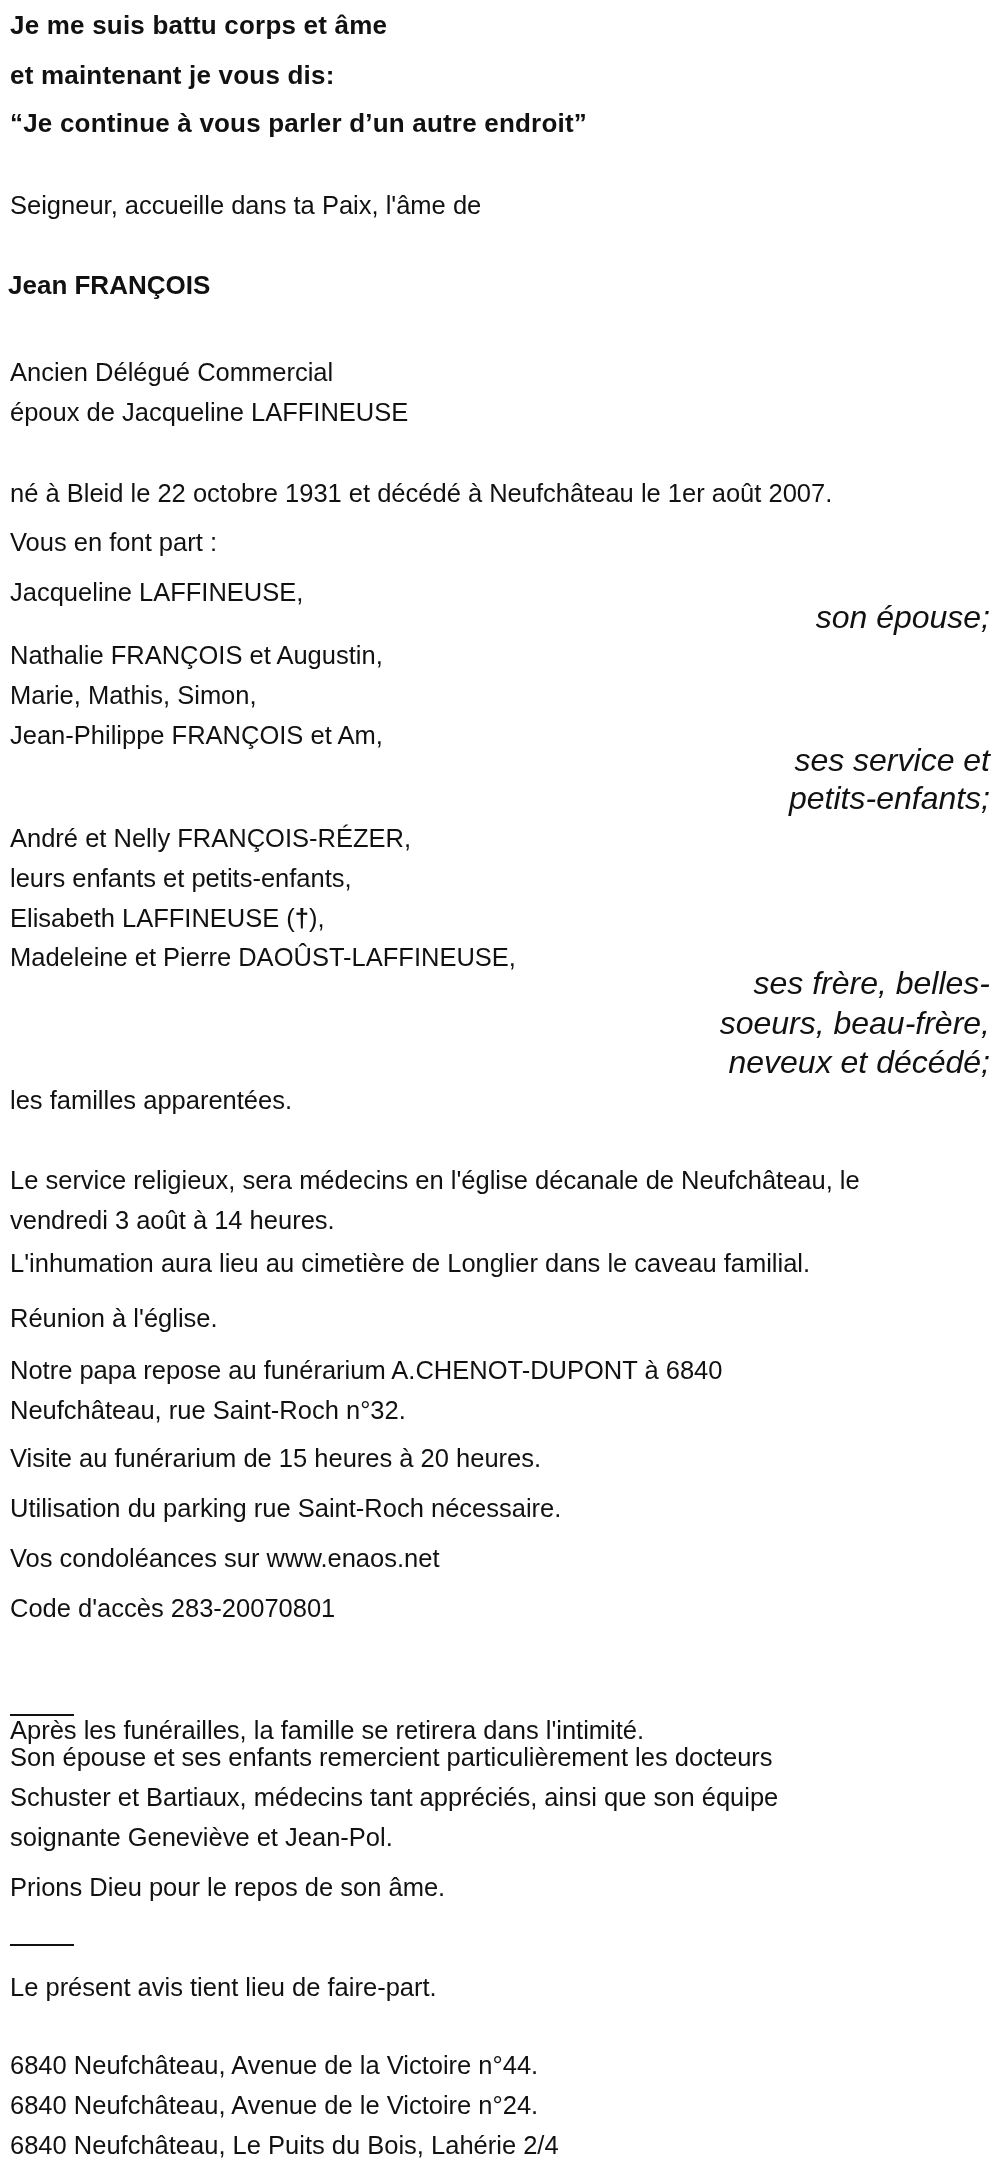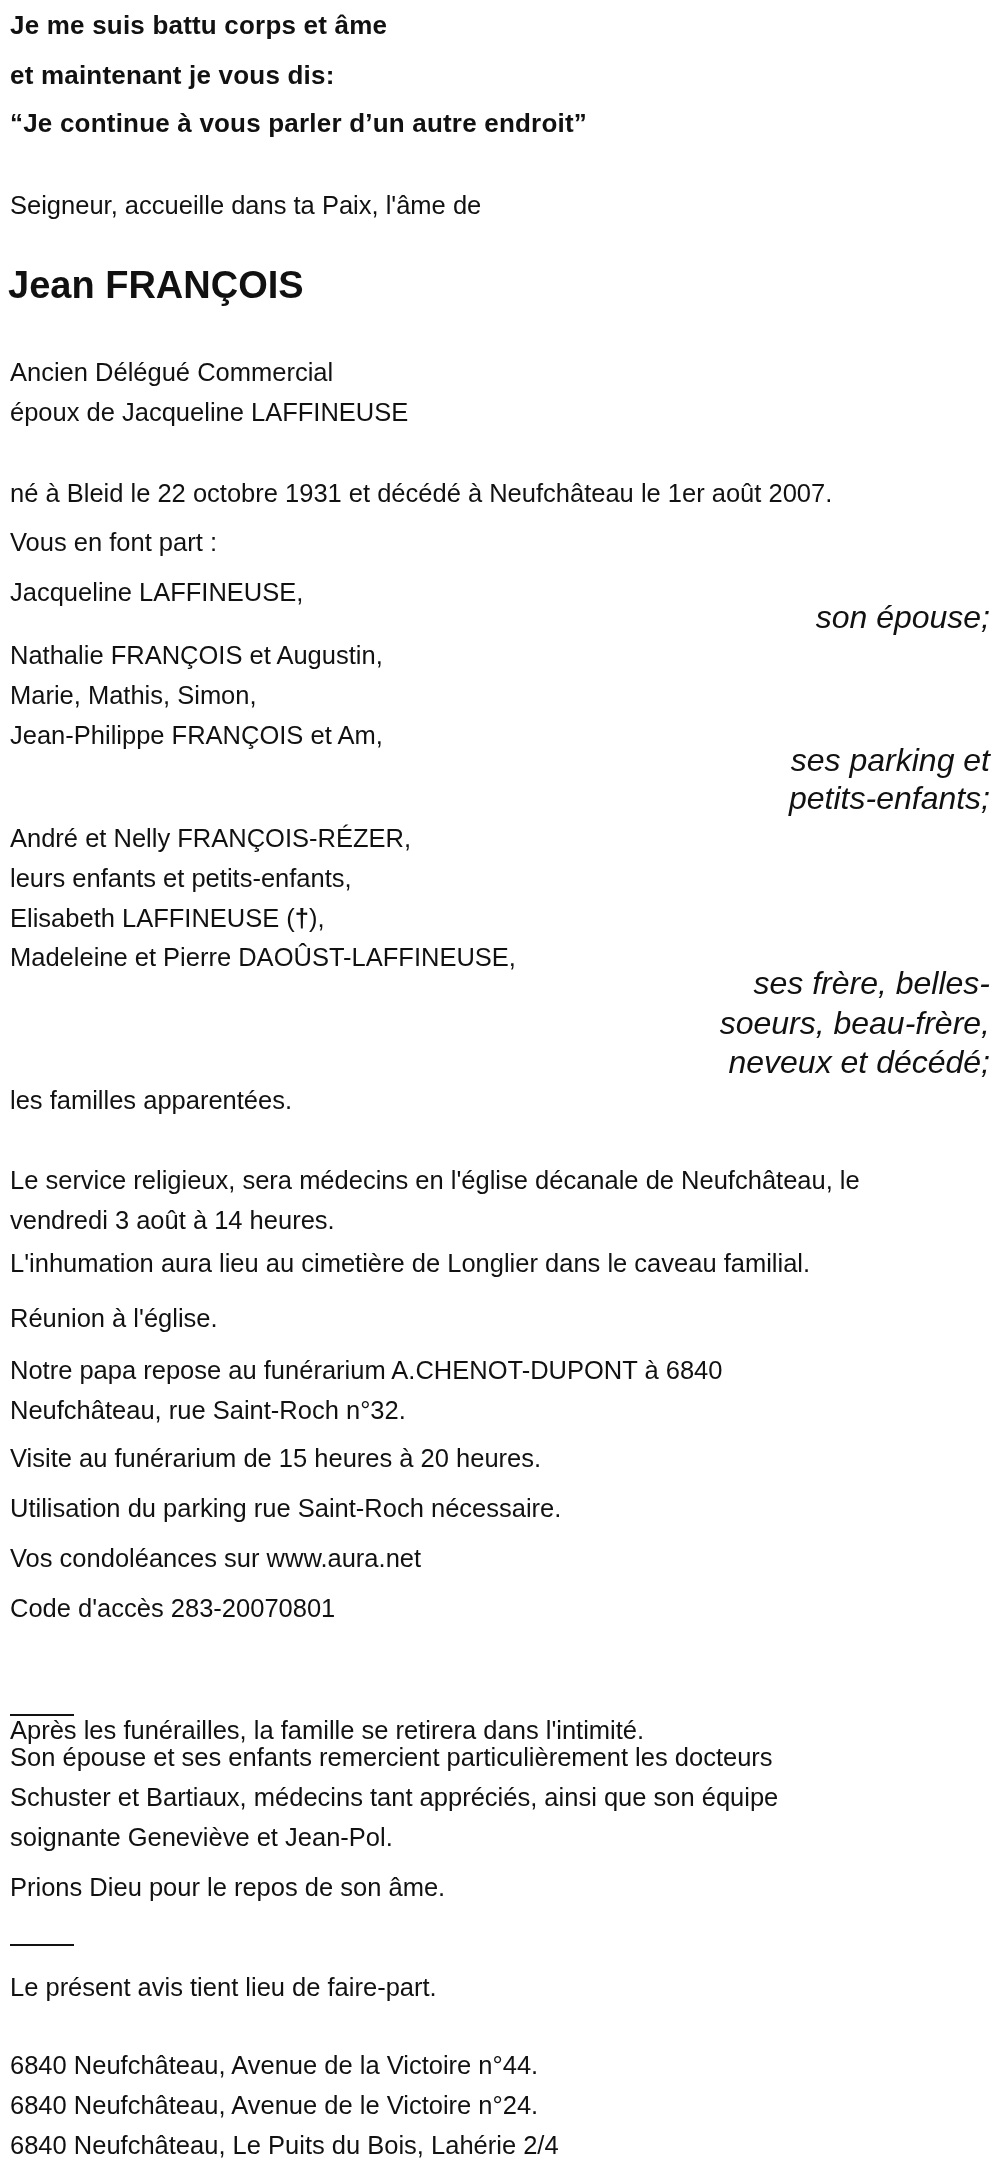--- a/index.html
+++ b/index.html
@@ -1,21 +1,21 @@
 <!DOCTYPE html>
 <html><head>
 <meta charset="utf-8">
 <style>
   html, body { margin: 0; padding: 0; background: #ffffff; }
   body { width: 1000px; height: 2179px; position: relative; overflow: hidden;
          font-family: "Liberation Sans", sans-serif; color: #111111; }
   .ln { position: absolute; left: 10px; height: 40px; line-height: 40px;
         font-size: 25.5px; white-space: nowrap; }
   .bold { font-weight: bold; font-size: 26px; letter-spacing: 0.2px; }
-  .title { font-weight: bold; font-size: 38px; height: 46px; line-height: 46px; left: 8px; }
+  .title { font-weight: bold; font-size: 26px; height: 46px; line-height: 46px; left: 8px; }
   .rt { position: absolute; right: 10px; height: 38px; line-height: 38px;
         font-size: 32px; font-style: italic; white-space: nowrap; text-align: right; }
   .sep { position: absolute; left: 10px; width: 64px; height: 2px; background: #111111; }
   .dagger { font-weight: bold; }
 </style>
 </head>
 <body>
 
 <div class="ln bold" style="top:5px">Je me suis battu corps et âme</div>
 <div class="ln bold" style="top:55px">et maintenant je vous dis:</div>
@@ -30,42 +30,42 @@
 
 <div class="ln" style="top:473px">né à Bleid le 22 octobre 1931 et décédé à Neufchâteau le 1er août 2007.</div>
 <div class="ln" style="top:522px">Vous en font part :</div>
 
 <div class="ln" style="top:572px">Jacqueline LAFFINEUSE,</div>
 <div class="rt" style="top:598px">son épouse;</div>
 
 <div class="ln" style="top:635px">Nathalie FRANÇOIS et Augustin,</div>
 <div class="ln" style="top:675px">Marie, Mathis, Simon,</div>
 <div class="ln" style="top:715px">Jean-Philippe FRANÇOIS et Am,</div>
-<div class="rt" style="top:741px">ses parking et</div>
+<div class="rt" style="top:741px">ses service et</div>
 <div class="rt" style="top:779px">petits-enfants;</div>
 
 <div class="ln" style="top:818px">André et Nelly FRANÇOIS-RÉZER,</div>
 <div class="ln" style="top:858px">leurs enfants et petits-enfants,</div>
 <div class="ln" style="top:898px"><span>Elisabeth LAFFINEUSE (</span><span class="dagger">†</span><span>),</span></div>
 <div class="ln" style="top:937px">Madeleine et Pierre DAOÛST-LAFFINEUSE,</div>
 <div class="rt" style="top:964px">ses frère, belles-</div>
 <div class="rt" style="top:1004px">soeurs, beau-frère,</div>
 <div class="rt" style="top:1043px">neveux et décédé;</div>
 
 <div class="ln" style="top:1080px">les familles apparentées.</div>
 
 <div class="ln" style="top:1160px">Le service religieux, sera médecins en l'église décanale de Neufchâteau, le</div>
 <div class="ln" style="top:1200px">vendredi 3 août à 14 heures.</div>
 <div class="ln" style="top:1243px">L'inhumation aura lieu au cimetière de Longlier dans le caveau familial.</div>
 <div class="ln" style="top:1298px">Réunion à l'église.</div>
 <div class="ln" style="top:1350px">Notre papa repose au funérarium A.CHENOT-DUPONT à 6840</div>
 <div class="ln" style="top:1390px">Neufchâteau, rue Saint-Roch n°32.</div>
 <div class="ln" style="top:1438px">Visite au funérarium de 15 heures à 20 heures.</div>
 <div class="ln" style="top:1488px">Utilisation du parking rue Saint-Roch nécessaire.</div>
-<div class="ln" style="top:1538px">Vos condoléances sur www.aura.net</div>
+<div class="ln" style="top:1538px">Vos condoléances sur www.enaos.net</div>
 <div class="ln" style="top:1588px">Code d'accès 283-20070801</div>
 <div class="ln" style="top:1710px">Après les funérailles, la famille se retirera dans l'intimité.</div>
 
 <div class="sep" style="top:1714px"></div>
 
 <div class="ln" style="top:1737px">Son épouse et ses enfants remercient particulièrement les docteurs</div>
 <div class="ln" style="top:1777px">Schuster et Bartiaux, médecins tant appréciés, ainsi que son équipe</div>
 <div class="ln" style="top:1817px">soignante Geneviève et Jean-Pol.</div>
 <div class="ln" style="top:1867px">Prions Dieu pour le repos de son âme.</div>
 

